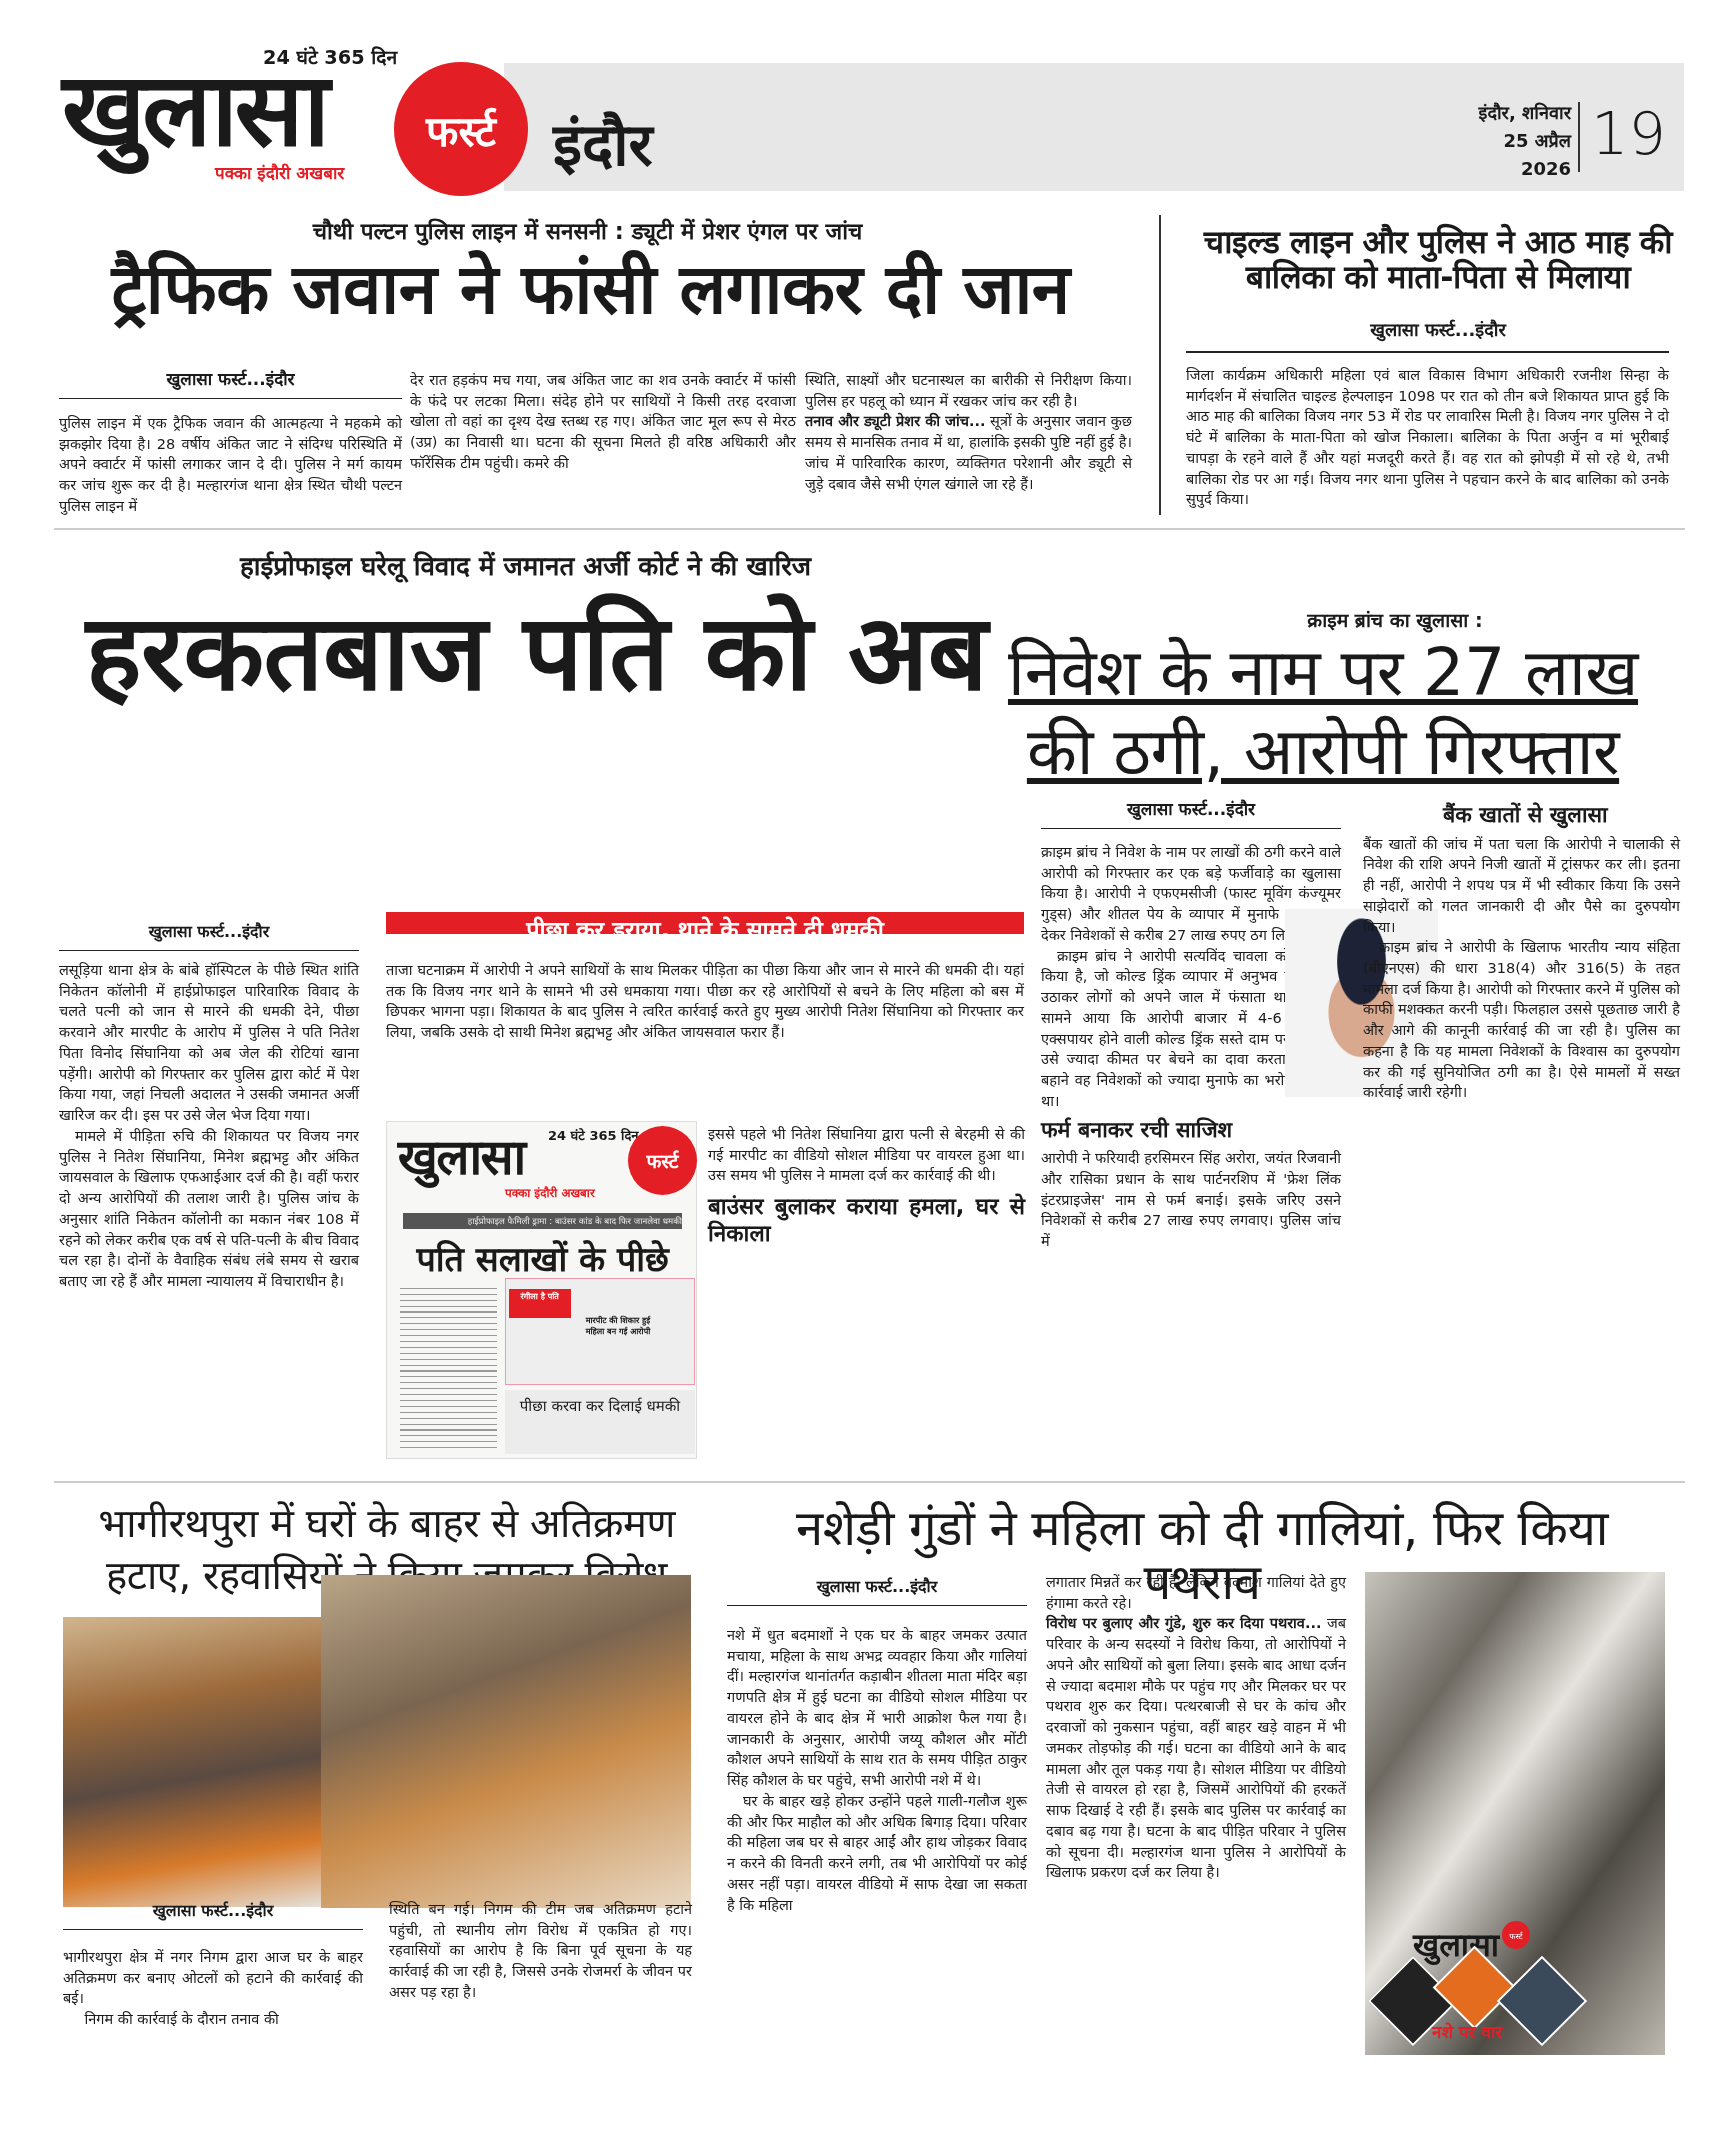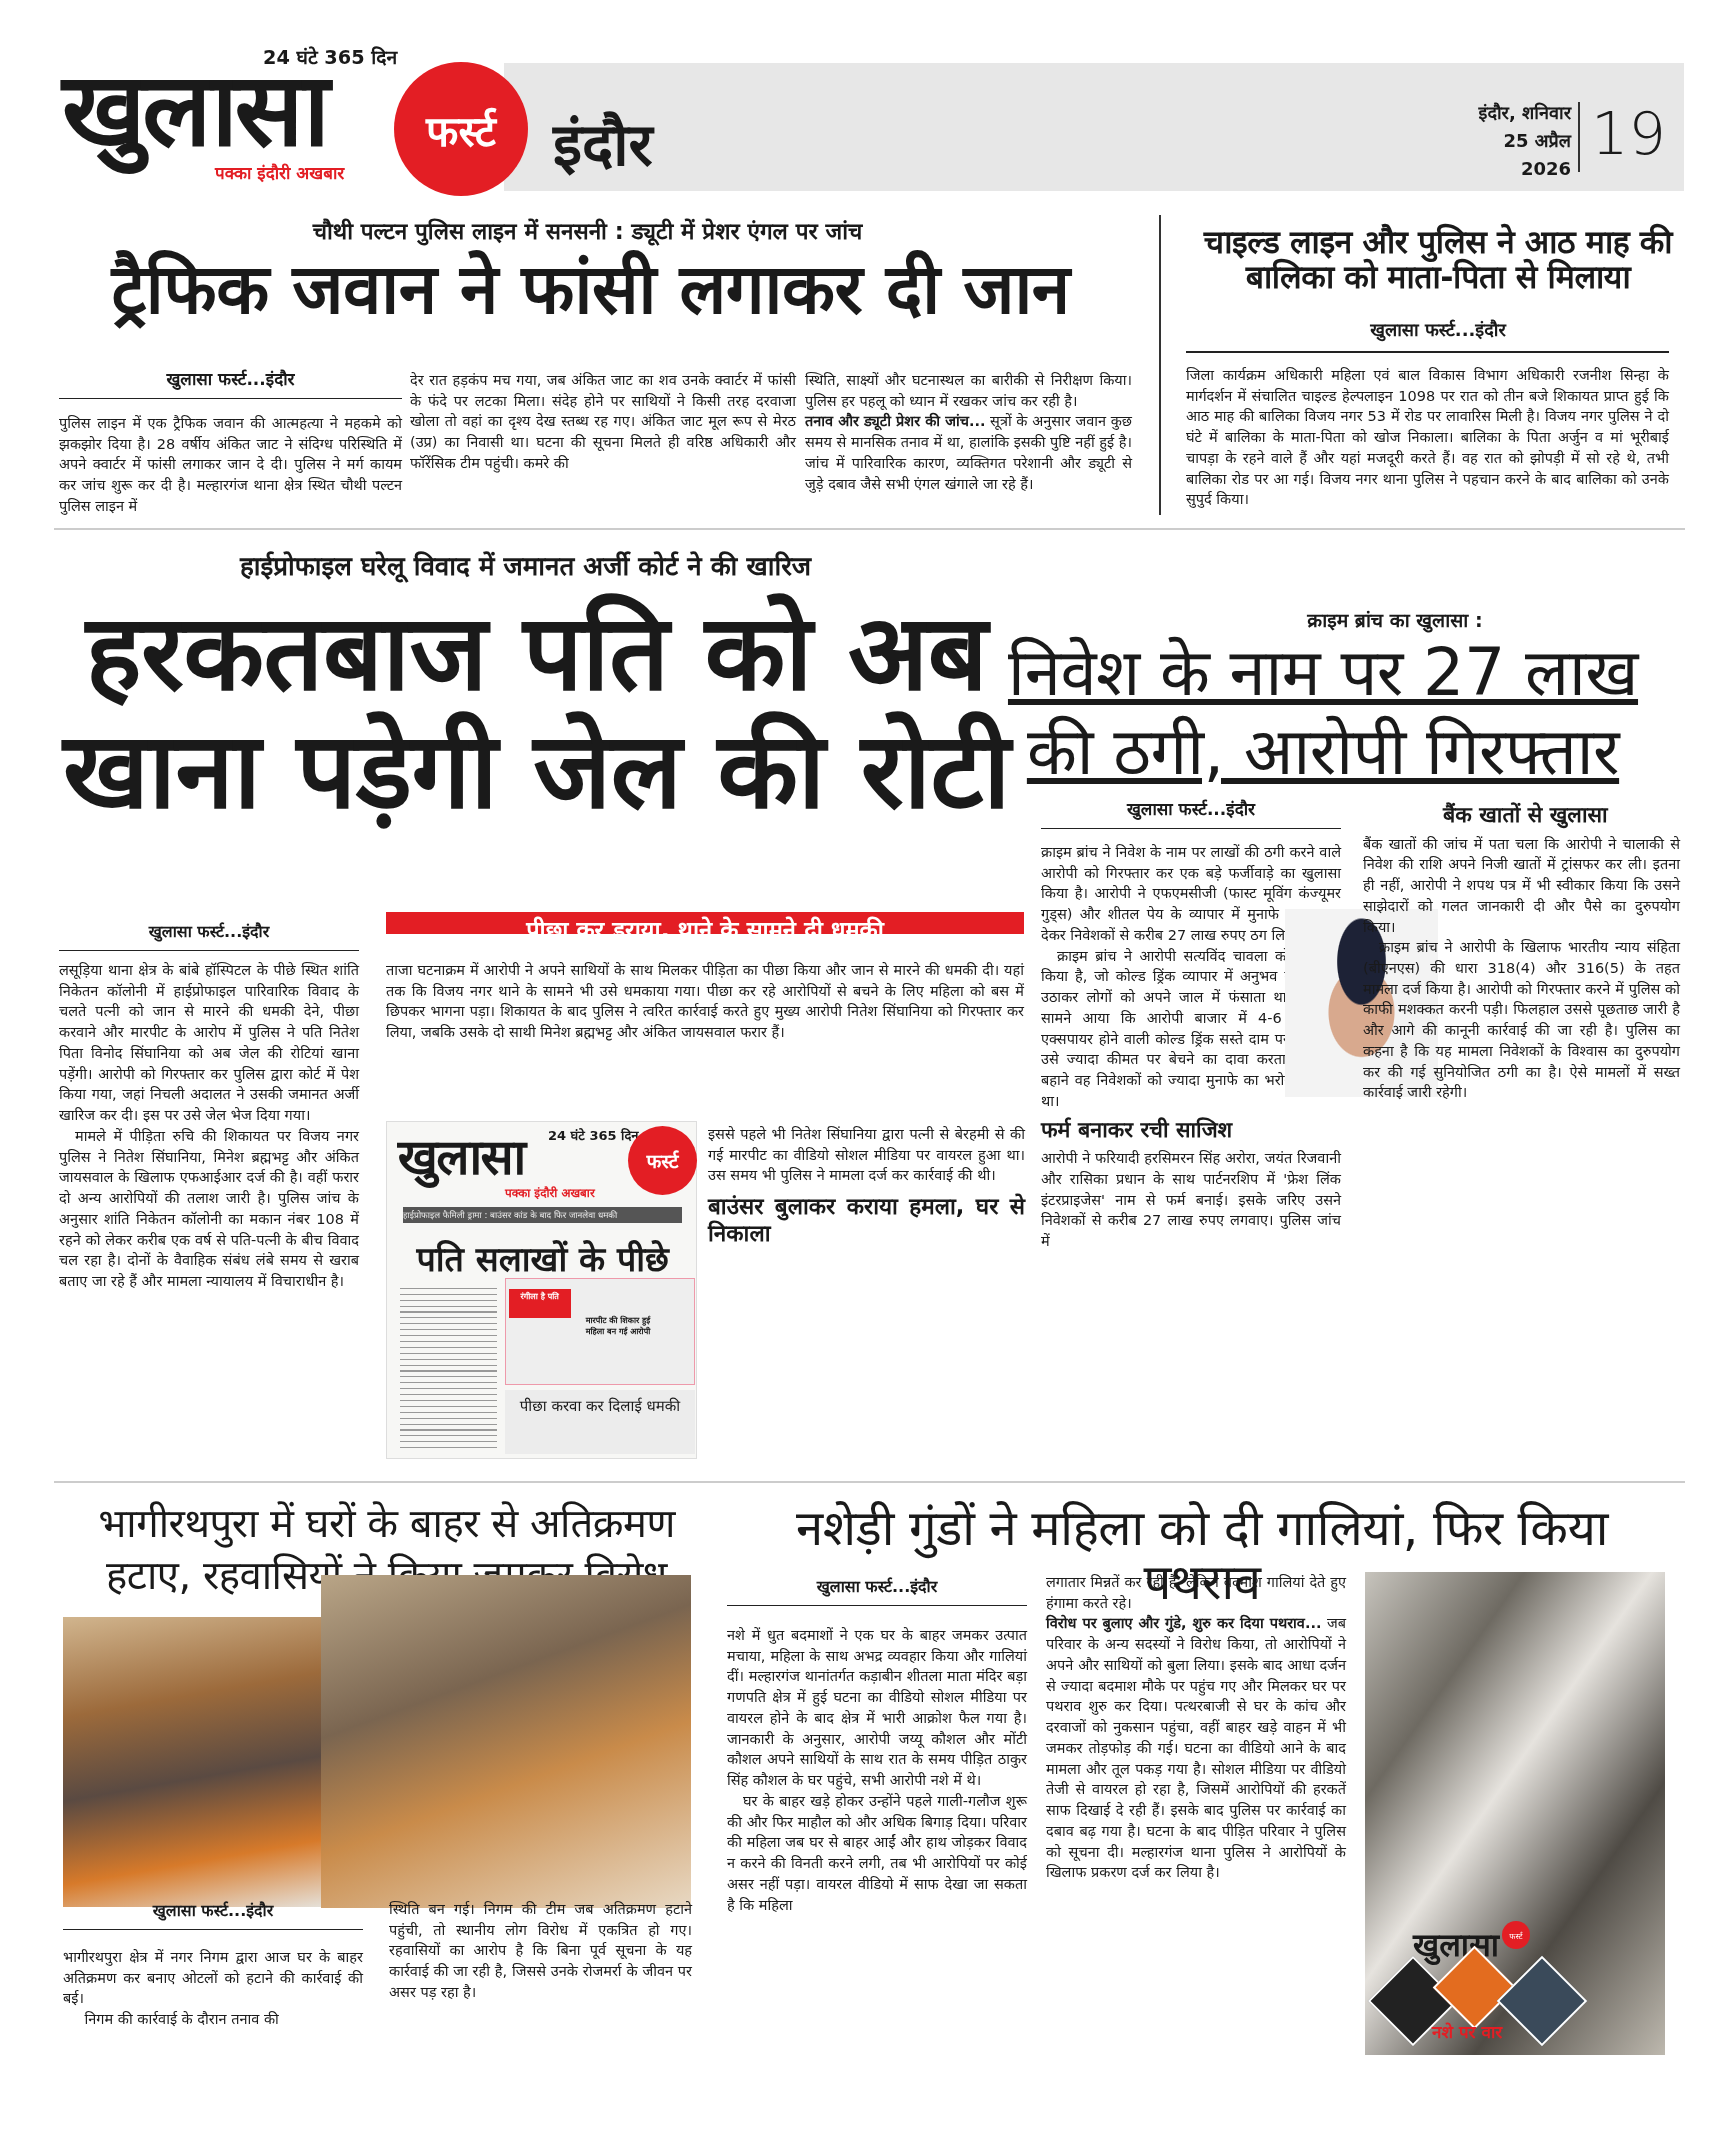--- a/index.html
+++ b/index.html
@@ -68,38 +68,37 @@
 <div class="abs headline" style="left:1191px;top:225px;width:494px;font-size:32px;">चाइल्ड लाइन और पुलिस ने आठ माह की बालिका को माता-पिता से मिलाया</div>
 <div class="abs kicker" style="left:1191px;top:317px;width:494px;font-size:18px;">खुलासा फर्स्ट...इंदौर</div>
 <div class="abs hline" style="left:1186px;top:351px;width:483px;background:#222;"></div>
 <div class="abs body" style="left:1186px;top:365px;width:483px;">जिला कार्यक्रम अधिकारी महिला एवं बाल विकास विभाग अधिकारी रजनीश सिन्हा के मार्गदर्शन में संचालित चाइल्ड हेल्पलाइन 1098 पर रात को तीन बजे शिकायत प्राप्त हुई कि आठ माह की बालिका विजय नगर 53 में रोड पर लावारिस मिली है। विजय नगर पुलिस ने दो घंटे में बालिका के माता-पिता को खोज निकाला। बालिका के पिता अर्जुन व मां भूरीबाई चापड़ा के रहने वाले हैं और यहां मजदूरी करते हैं। वह रात को झोपड़ी में सो रहे थे, तभी बालिका रोड पर आ गई। विजय नगर थाना पुलिस ने पहचान करने के बाद बालिका को उनके सुपुर्द किया।</div>
 
 <div class="abs hline" style="left:54px;top:528px;width:1631px;"></div>
 
 <div class="abs kicker" style="left:107px;top:547px;width:837px;font-size:26px;">हाईप्रोफाइल घरेलू विवाद में जमानत अर्जी कोर्ट ने की खारिज</div>
 <div class="abs headline" style="left:59px;top:595px;width:955px;font-size:105px;line-height:1.12;">
   <div>हरकतबाज पति को अब</div>
-  <div>खाना पड़ेगी जेल की रोटी</div>
 </div>
 <div class="abs byline" style="left:59px;top:920px;width:300px;font-size:16px;">खुलासा फर्स्ट...इंदौर</div>
 <div class="abs redbar" style="left:386px;top:912px;width:638px;height:22px;line-height:36px;font-size:23.6px;">पीछा कर डराया, थाने के सामने दी धमकी</div>
 <div class="abs body" style="left:59px;top:960px;width:300px;">
   <p>लसूड़िया थाना क्षेत्र के बांबे हॉस्पिटल के पीछे स्थित शांति निकेतन कॉलोनी में हाईप्रोफाइल पारिवारिक विवाद के चलते पत्नी को जान से मारने की धमकी देने, पीछा करवाने और मारपीट के आरोप में पुलिस ने पति नितेश पिता विनोद सिंघानिया को अब जेल की रोटियां खाना पड़ेंगी। आरोपी को गिरफ्तार कर पुलिस द्वारा कोर्ट में पेश किया गया, जहां निचली अदालत ने उसकी जमानत अर्जी खारिज कर दी। इस पर उसे जेल भेज दिया गया।</p>
   <p style="text-indent:16px;">मामले में पीड़िता रुचि की शिकायत पर विजय नगर पुलिस ने नितेश सिंघानिया, मिनेश ब्रह्मभट्ट और अंकित जायसवाल के खिलाफ एफआईआर दर्ज की है। वहीं फरार दो अन्य आरोपियों की तलाश जारी है। पुलिस जांच के अनुसार शांति निकेतन कॉलोनी का मकान नंबर 108 में रहने को लेकर करीब एक वर्ष से पति-पत्नी के बीच विवाद चल रहा है। दोनों के वैवाहिक संबंध लंबे समय से खराब बताए जा रहे हैं और मामला न्यायालय में विचाराधीन है।</p>
 </div>
 <div class="abs body" style="left:386px;top:960px;width:638px;">ताजा घटनाक्रम में आरोपी ने अपने साथियों के साथ मिलकर पीड़िता का पीछा किया और जान से मारने की धमकी दी। यहां तक कि विजय नगर थाने के सामने भी उसे धमकाया गया। पीछा कर रहे आरोपियों से बचने के लिए महिला को बस में छिपकर भागना पड़ा। शिकायत के बाद पुलिस ने त्वरित कार्रवाई करते हुए मुख्य आरोपी नितेश सिंघानिया को गिरफ्तार कर लिया, जबकि उसके दो साथी मिनेश ब्रह्मभट्ट और अंकित जायसवाल फरार हैं।</div>
 
 <div class="abs clip" style="left:386px;top:1121px;width:311px;height:338px;">
   <div class="abs" style="left:161px;top:4.3px;font-size:13px;font-weight:700;">24 घंटे 365 दिन</div>
   <div class="abs" style="left:10.7px;top:10.7px;font-size:49px;font-weight:900;letter-spacing:-1.6px;line-height:1;">खुलासा</div>
   <div class="abs" style="left:118px;top:62px;font-size:11.8px;font-weight:700;color:#e31e24;">पक्का इंदौरी अखबार</div>
   <div class="abs" style="left:241px;top:4.3px;width:69px;height:69px;border-radius:50%;background:#e31e24;color:#fff;font-size:19.3px;font-weight:700;display:flex;align-items:center;justify-content:center;">
       <span>फर्स्ट</span>
     </div>
-  <div class="abs" style="left:16px;top:85px;width:279px;height:16px;background:#555;color:#eee;font-size:8.6px;text-align:left;line-height:16px;">हाईप्रोफाइल फैमिली ड्रामा : बाउंसर कांड के बाद फिर जानलेवा धमकी</div>
+  <div class="abs" style="left:16px;top:91px;width:279px;height:16px;background:#555;color:#eee;font-size:8.6px;text-align:right;line-height:16px;">हाईप्रोफाइल फैमिली ड्रामा : बाउंसर कांड के बाद फिर जानलेवा धमकी</div>
   <div class="abs" style="left:10.7px;top:113px;width:290px;font-size:34px;font-weight:900;text-align:center;">पति सलाखों के पीछे</div>
   <div class="abs" style="left:13.4px;top:161px;width:97px;height:166px;background:repeating-linear-gradient(#f7f7f5 0 4.8px,#999 4.8px 5.9px);"></div>
   <div class="abs" style="left:118px;top:156px;width:190px;height:107px;border:1.1px solid #e9a; background:#eee;">
     <div class="abs" style="left:2.7px;top:9.7px;width:62px;height:29px;background:#e31e24;color:#fff;font-size:8px;font-weight:700;text-align:center;line-height:16px;">रंगीला है पति</div>
     <div class="abs" style="left:72px;top:35px;width:80px;font-size:8px;font-weight:700;text-align:center;">मारपीट की शिकार हुई महिला बन गई आरोपी</div>
   </div>
   <div class="abs" style="left:118px;top:268px;width:190px;height:64px;background:#ececec;">
     <div style="font-size:15px;text-align:center;padding-top:5.4px;">पीछा करवा कर दिलाई धमकी</div>
   </div>
 </div>

